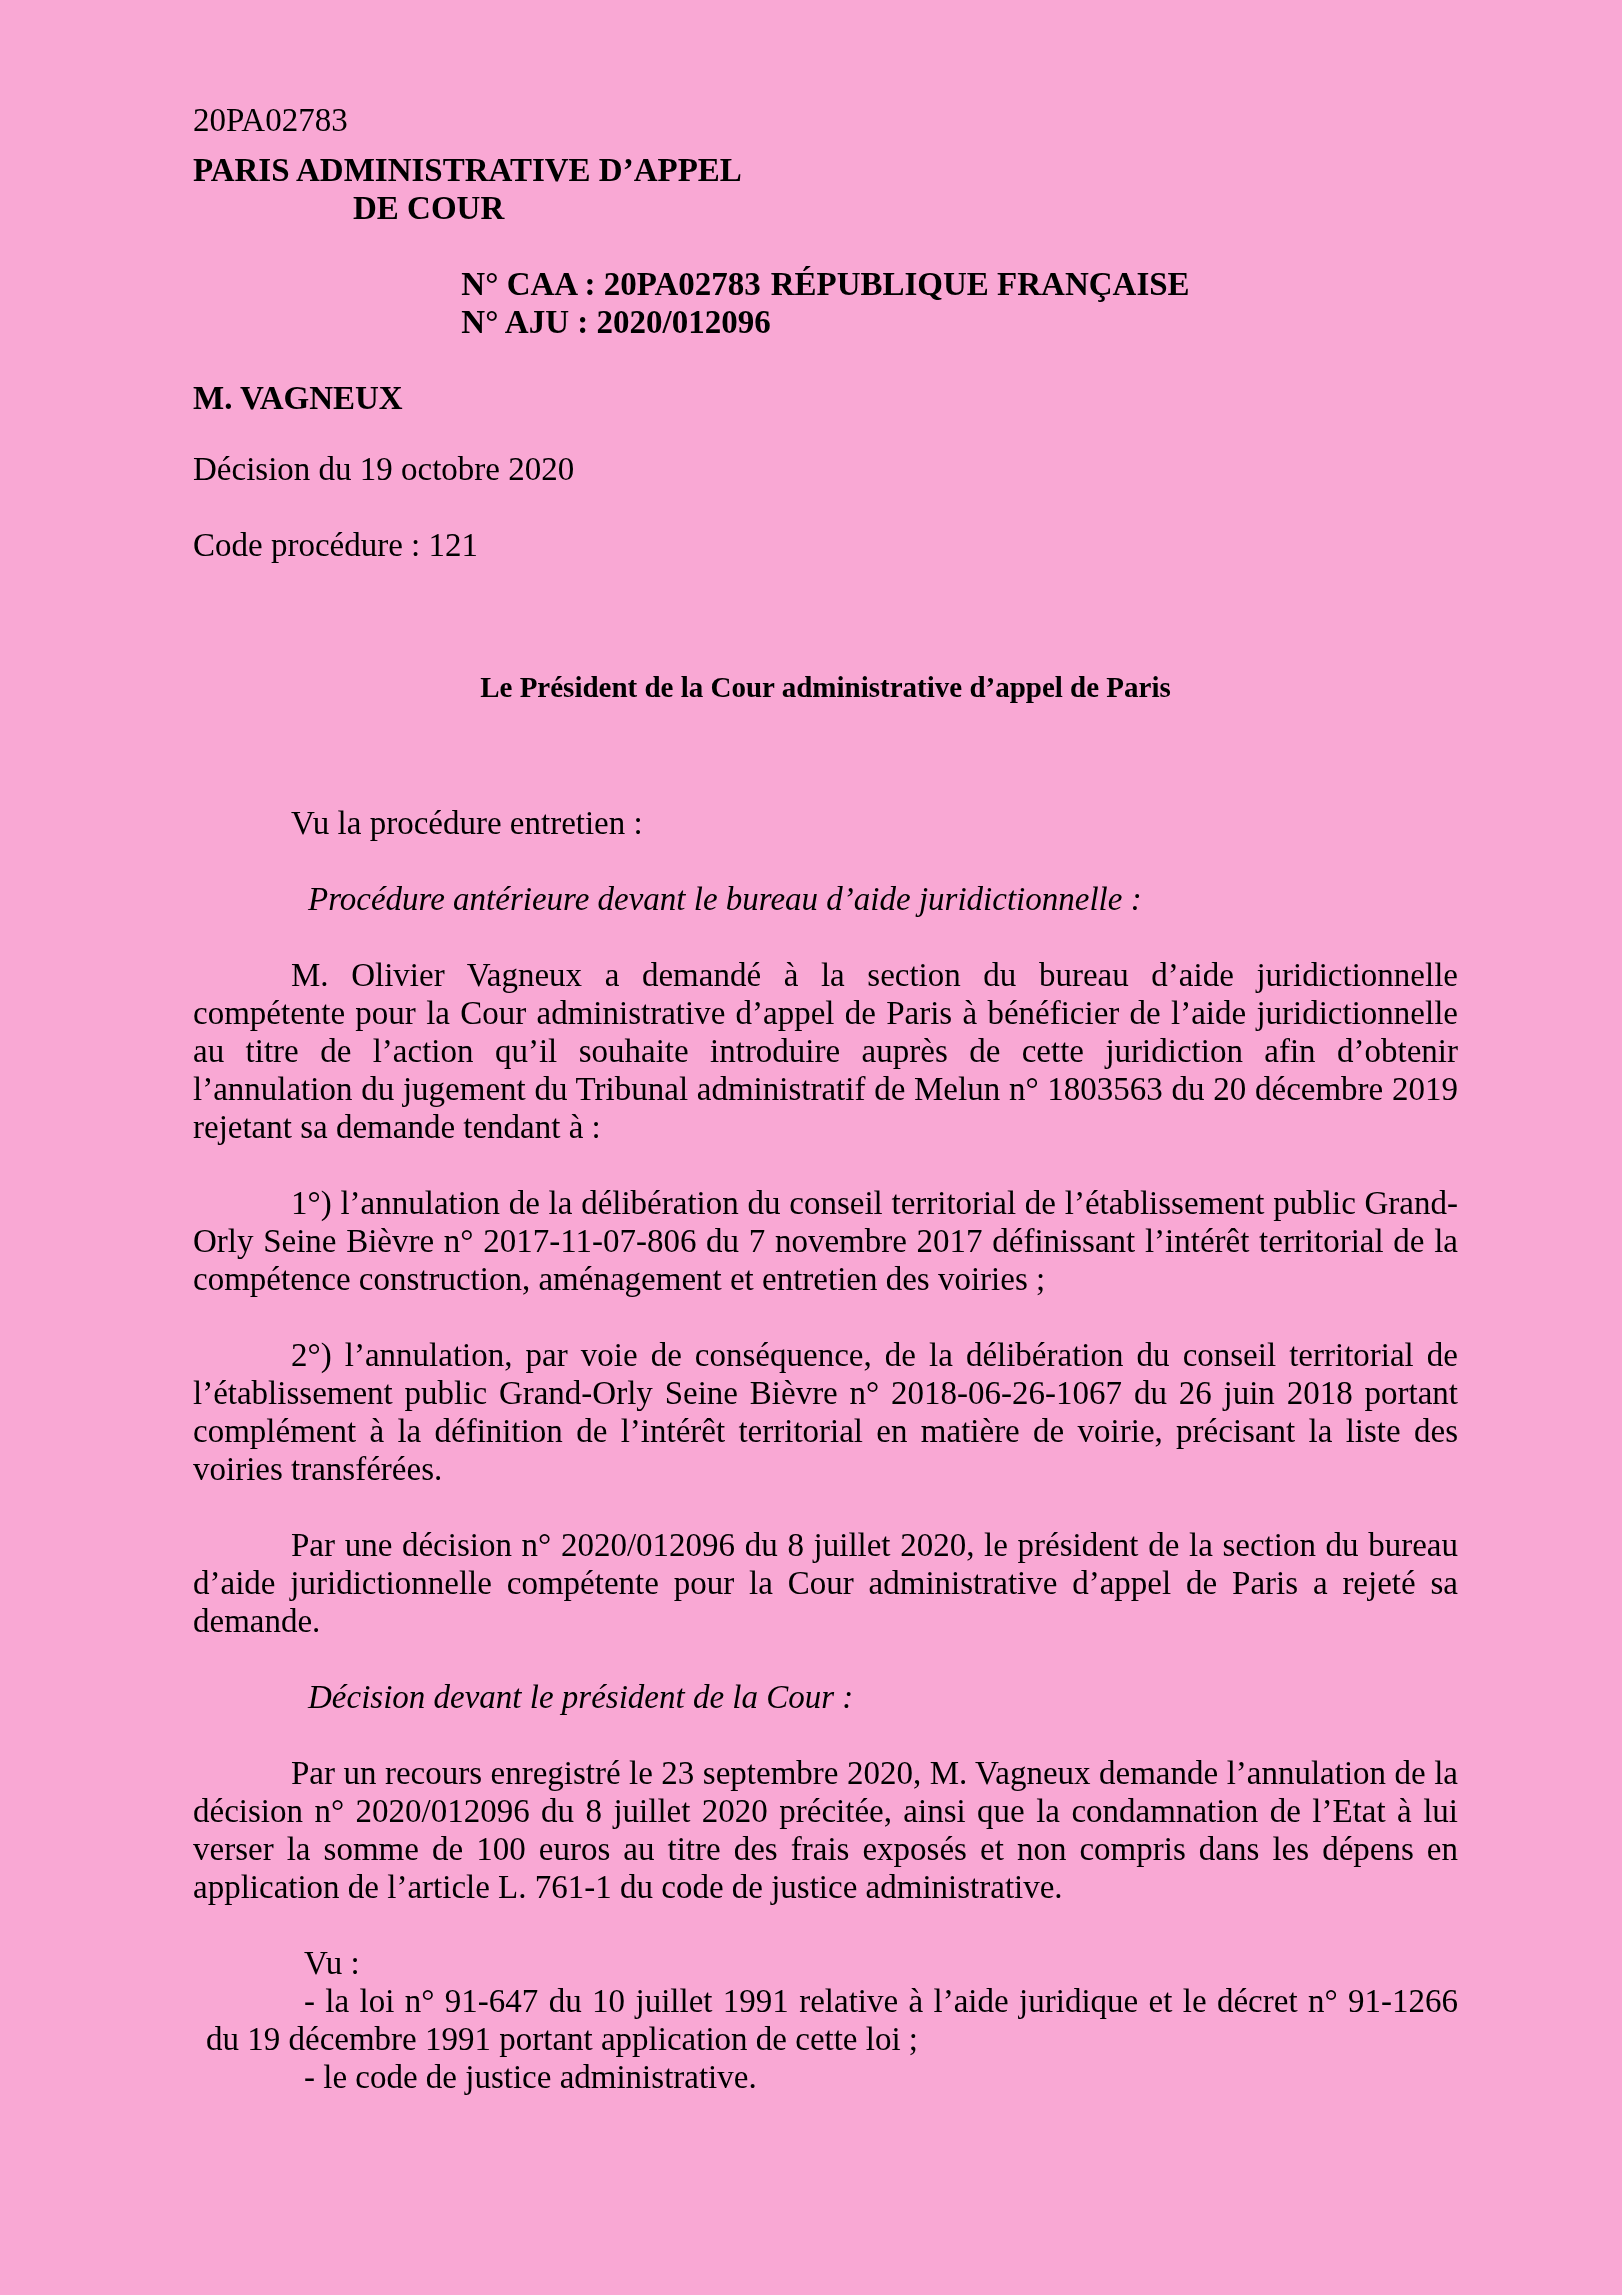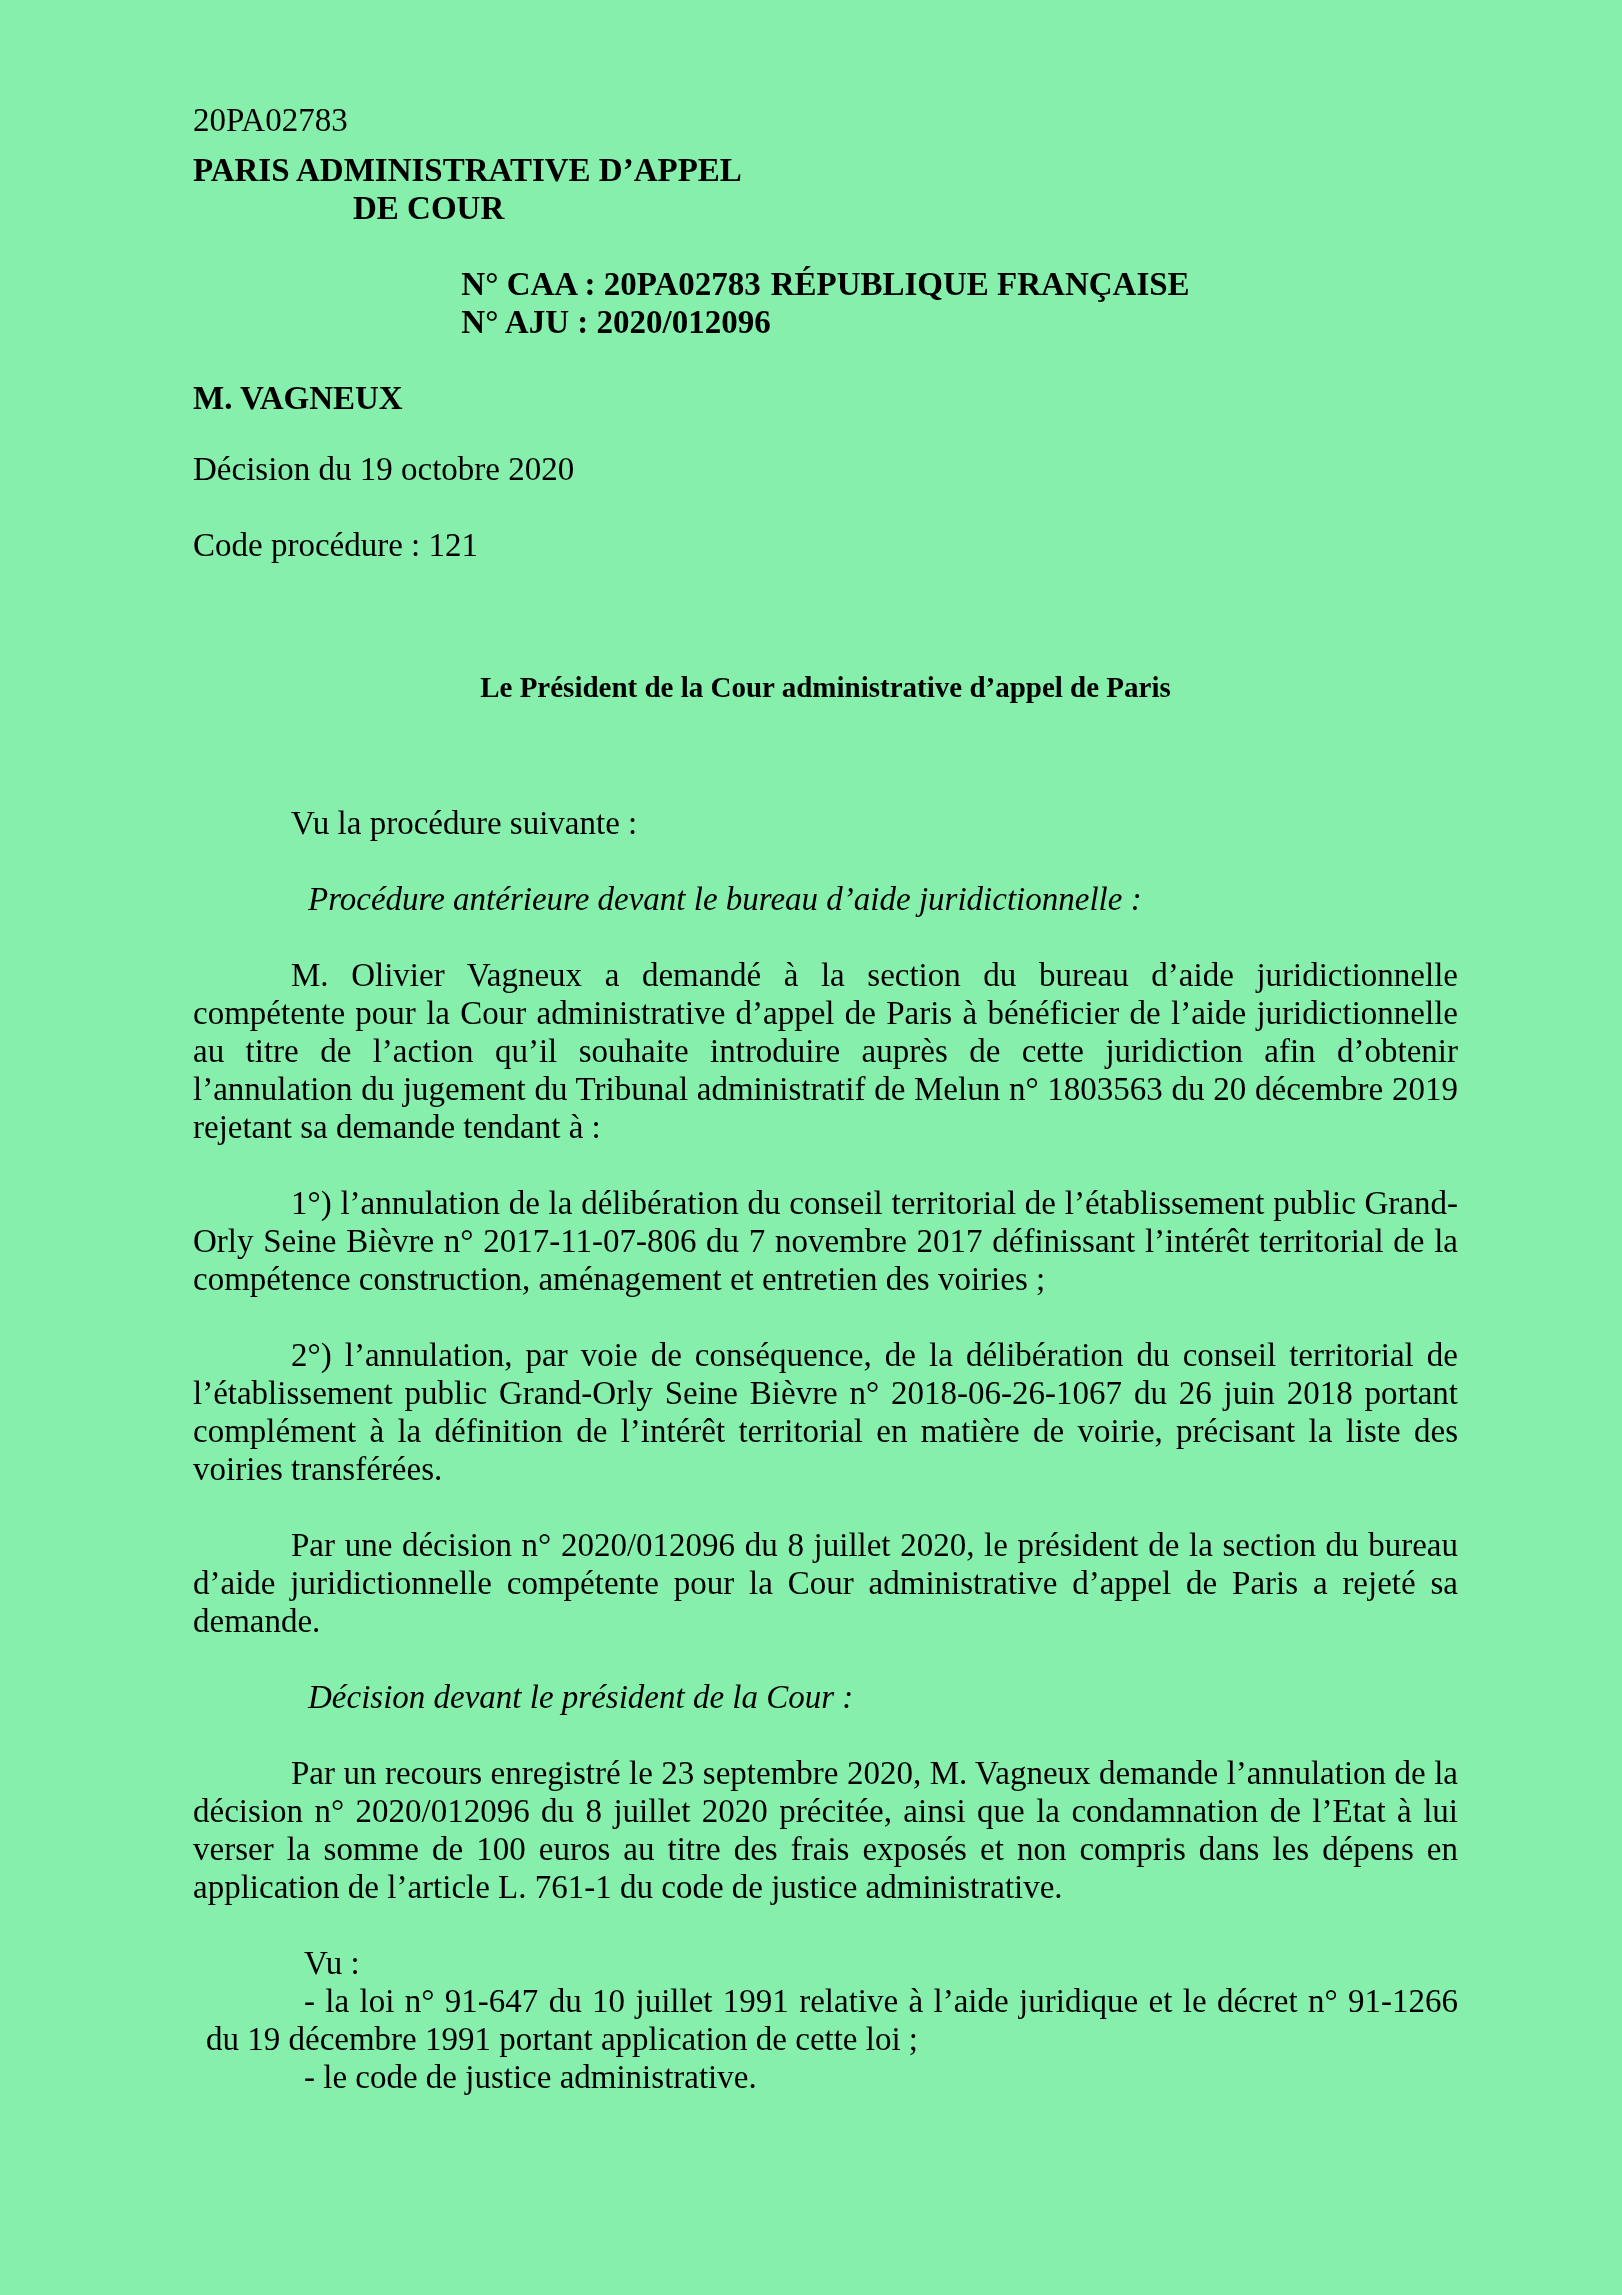--- a/index.html
+++ b/index.html
@@ -10,21 +10,21 @@
   body {
     width: 1622px;
     height: 2295px;
     overflow: hidden;
   }
   .page {
     box-sizing: border-box;
     width: 1622px;
     height: 2295px;
     padding: 101px 164px 0 193px;
-    background: #86efac;
+    background: #f9a8d4;
     color: #000000;
     font-family: "Liberation Serif", "DejaVu Serif", serif;
     font-size: 33px;
     line-height: 38px;
   }
   .ref-line {
     font-weight: normal;
   }
   .court-name {
     font-weight: bold;
@@ -106,21 +106,21 @@
   </div>
 
   <div class="party">M. VAGNEUX</div>
 
   <div class="decision-date">Décision du 19 octobre 2020</div>
 
   <div class="procedure-code">Code procédure : 121</div>
 
   <div class="doc-title">Le Président de la Cour administrative d’appel de Paris</div>
 
-  <p class="intro">Vu la procédure suivante :</p>
+  <p class="intro">Vu la procédure entretien :</p>
 
   <p class="section-heading">Procédure antérieure devant le bureau d’aide juridictionnelle :</p>
 
   <p class="para">M. Olivier Vagneux a demandé à la section du bureau d’aide juridictionnelle compétente pour la Cour administrative d’appel de Paris à bénéficier de l’aide juridictionnelle au titre de l’action qu’il souhaite introduire auprès de cette juridiction afin d’obtenir l’annulation du jugement du Tribunal administratif de Melun n° 1803563 du 20 décembre 2019 rejetant sa demande tendant à&nbsp;:</p>
 
   <p class="para">1°) l’annulation de la délibération du conseil territorial de l’établissement public Grand-Orly Seine Bièvre n° 2017-11-07-806 du 7 novembre 2017 définissant l’intérêt territorial de la compétence construction, aménagement et entretien des voiries&nbsp;;</p>
 
   <p class="para">2°) l’annulation, par voie de conséquence, de la délibération du conseil territorial de l’établissement public Grand-Orly Seine Bièvre n° 2018-06-26-1067 du 26 juin 2018 portant complément à la définition de l’intérêt territorial en matière de voirie, précisant la liste des voiries transférées.</p>
 
   <p class="para">Par une décision n° 2020/012096 du 8 juillet 2020, le président de la section du bureau d’aide juridictionnelle compétente pour la Cour administrative d’appel de Paris a rejeté sa demande.</p>

